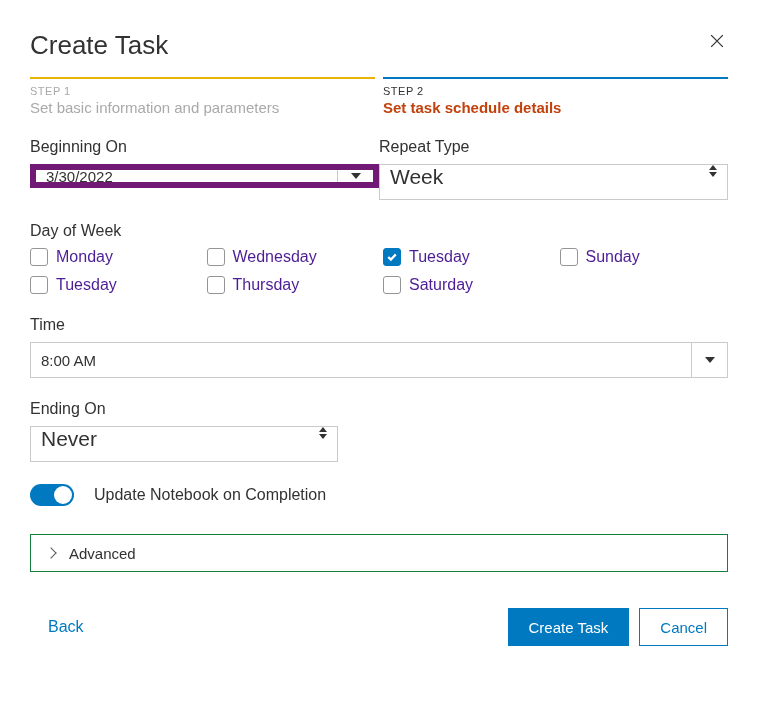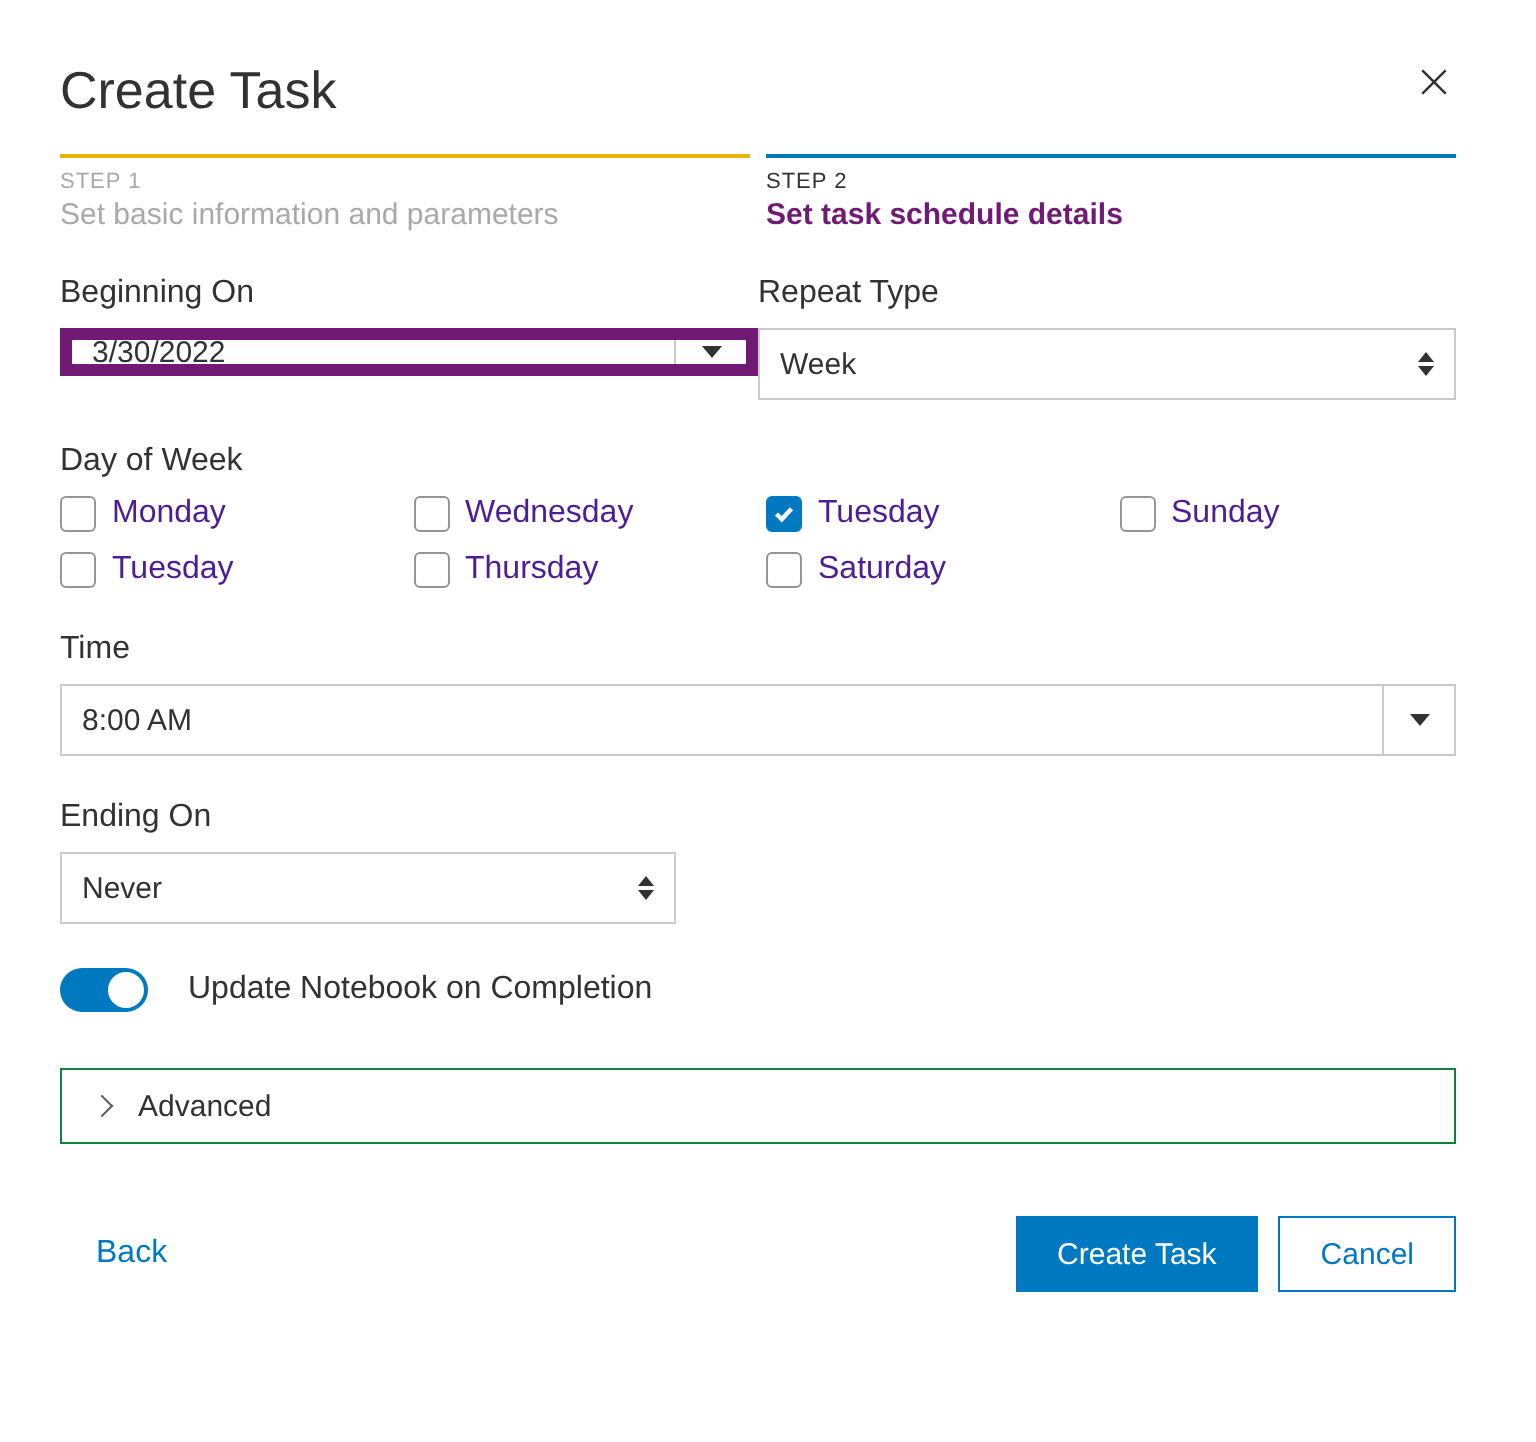--- a/index.html
+++ b/index.html
@@ -59,21 +59,21 @@
       margin-bottom: 2px;
     }
     .step.active .step-label {
       color: #323232;
     }
     .step-desc {
       font-size: 15px;
       color: #a9a9a9;
     }
     .step.active .step-desc {
-      color: #701a75;
+      color: #c2410c;
       font-weight: 600;
     }
     .row-2 {
       display: flex;
       gap: 0;
       margin-bottom: 22px;
     }
     .col {
       flex: 1;
     }
@@ -111,23 +111,23 @@
       width: 0;
       height: 0;
       border-left: 5px solid transparent;
       border-right: 5px solid transparent;
       border-top: 6px solid #323232;
     }
     .select-box {
       border: 1px solid #cacaca;
       height: 36px;
       display: flex;
-      align-items: center;
+      align-items: flex-start;
       padding: 0 10px;
-      font-size: 15px;
+      font-size: 21px;
       position: relative;
       cursor: pointer;
       background: #fff;
     }
     .select-box .spinner {
       position: absolute;
       right: 10px;
       display: flex;
       flex-direction: column;
       gap: 2px;

